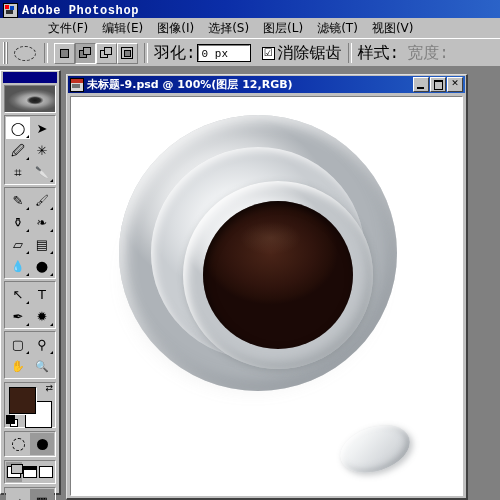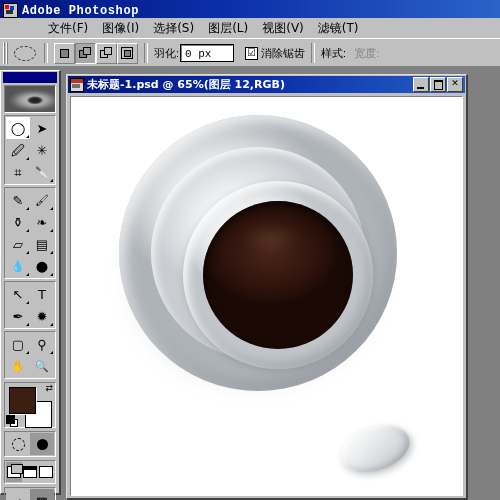--- a/index.html
+++ b/index.html
@@ -80,21 +80,21 @@
   .sm-g{position:relative;width:13px;height:13px;}
   .sm-g s{position:absolute;display:block;box-sizing:border-box;border:1px solid #000;background:#808080;}
   .sm1 s.a{left:2px;top:2px;width:9px;height:9px;}
   .sm2 s.a{left:0px;top:3px;width:8px;height:8px;}
   .sm2 s.b{left:4px;top:0px;width:8px;height:8px;background:#a0a0a0;}
   .sm3 s.a{left:0px;top:3px;width:8px;height:8px;background:#c0c0c0;}
   .sm3 s.b{left:4px;top:0px;width:8px;height:8px;background:#c0c0c0;}
   .sm4 s.a{left:0px;top:0px;width:12px;height:12px;background:#c0c0c0;}
   .sm4 s.b{left:3px;top:3px;width:7px;height:7px;background:#808080;}
 
-  .opt-label{font-size:11px;font-family:Liberation Sans, sans-serif;color:#000;white-space:nowrap;}
+  .opt-label{font-size:16px;font-family:Liberation Mono, monospace;color:#000;white-space:nowrap;}
   .opt-label.disabled{color:#808080;}
   .txtfield{
     width:52px;height:16px;background:#fff;
     border-top:1px solid #808080;border-left:1px solid #808080;
     border-bottom:1px solid #fff;border-right:1px solid #fff;
     outline:1px solid #000;margin:0 2px;
     font-family:"Liberation Mono","DejaVu Sans Mono",monospace;
     font-size:11px;line-height:16px;padding-left:3px;color:#000;
     box-sizing:border-box;
   }
@@ -290,25 +290,26 @@
     <div class="tb-icon">
         <i class="e1"></i>
         <i class="e2"></i>
         <i class="e3"></i>
       </div>
     <div class="tb-title">Adobe Photoshop</div>
   </div>
 
   <div class="menubar">
     <div class="menu-item">文件(F)</div>
+    <div class="menu-item">编辑(E)</div>
     <div class="menu-item">图像(I)</div>
     <div class="menu-item">选择(S)</div>
     <div class="menu-item">图层(L)</div>
+    <div class="menu-item">滤镜(T)</div>
     <div class="menu-item">视图(V)</div>
-    <div class="menu-item">滤镜(T)</div>
   </div>
 
   <div class="optbar">
     <div class="grip"></div>
     <div class="opt-toolicon">
       <div class="ell-dot"></div>
     </div>
     <div class="opt-sep"></div>
 
     <div class="selmodes">
@@ -494,21 +495,21 @@
         </div>
     </div>
   </div>
 
   <div class="docwin">
     <div class="doc-tb">
       <div class="doc-icon">
           <span class="r"></span>
           <span class="g"></span>
         </div>
-      <div class="doc-title">未标题-1.psd @ 65%(图层  12,RGB)</div>
+      <div class="doc-title">未标题-9.psd @ 100%(图层  12,RGB)</div>
       <div class="doc-btns">
         <div class="wbtn">
             <span class="mn"></span>
           </div>
         <div class="wbtn">
             <span class="mx"></span>
           </div>
         <div class="wbtn">✕</div>
       </div>
     </div>

